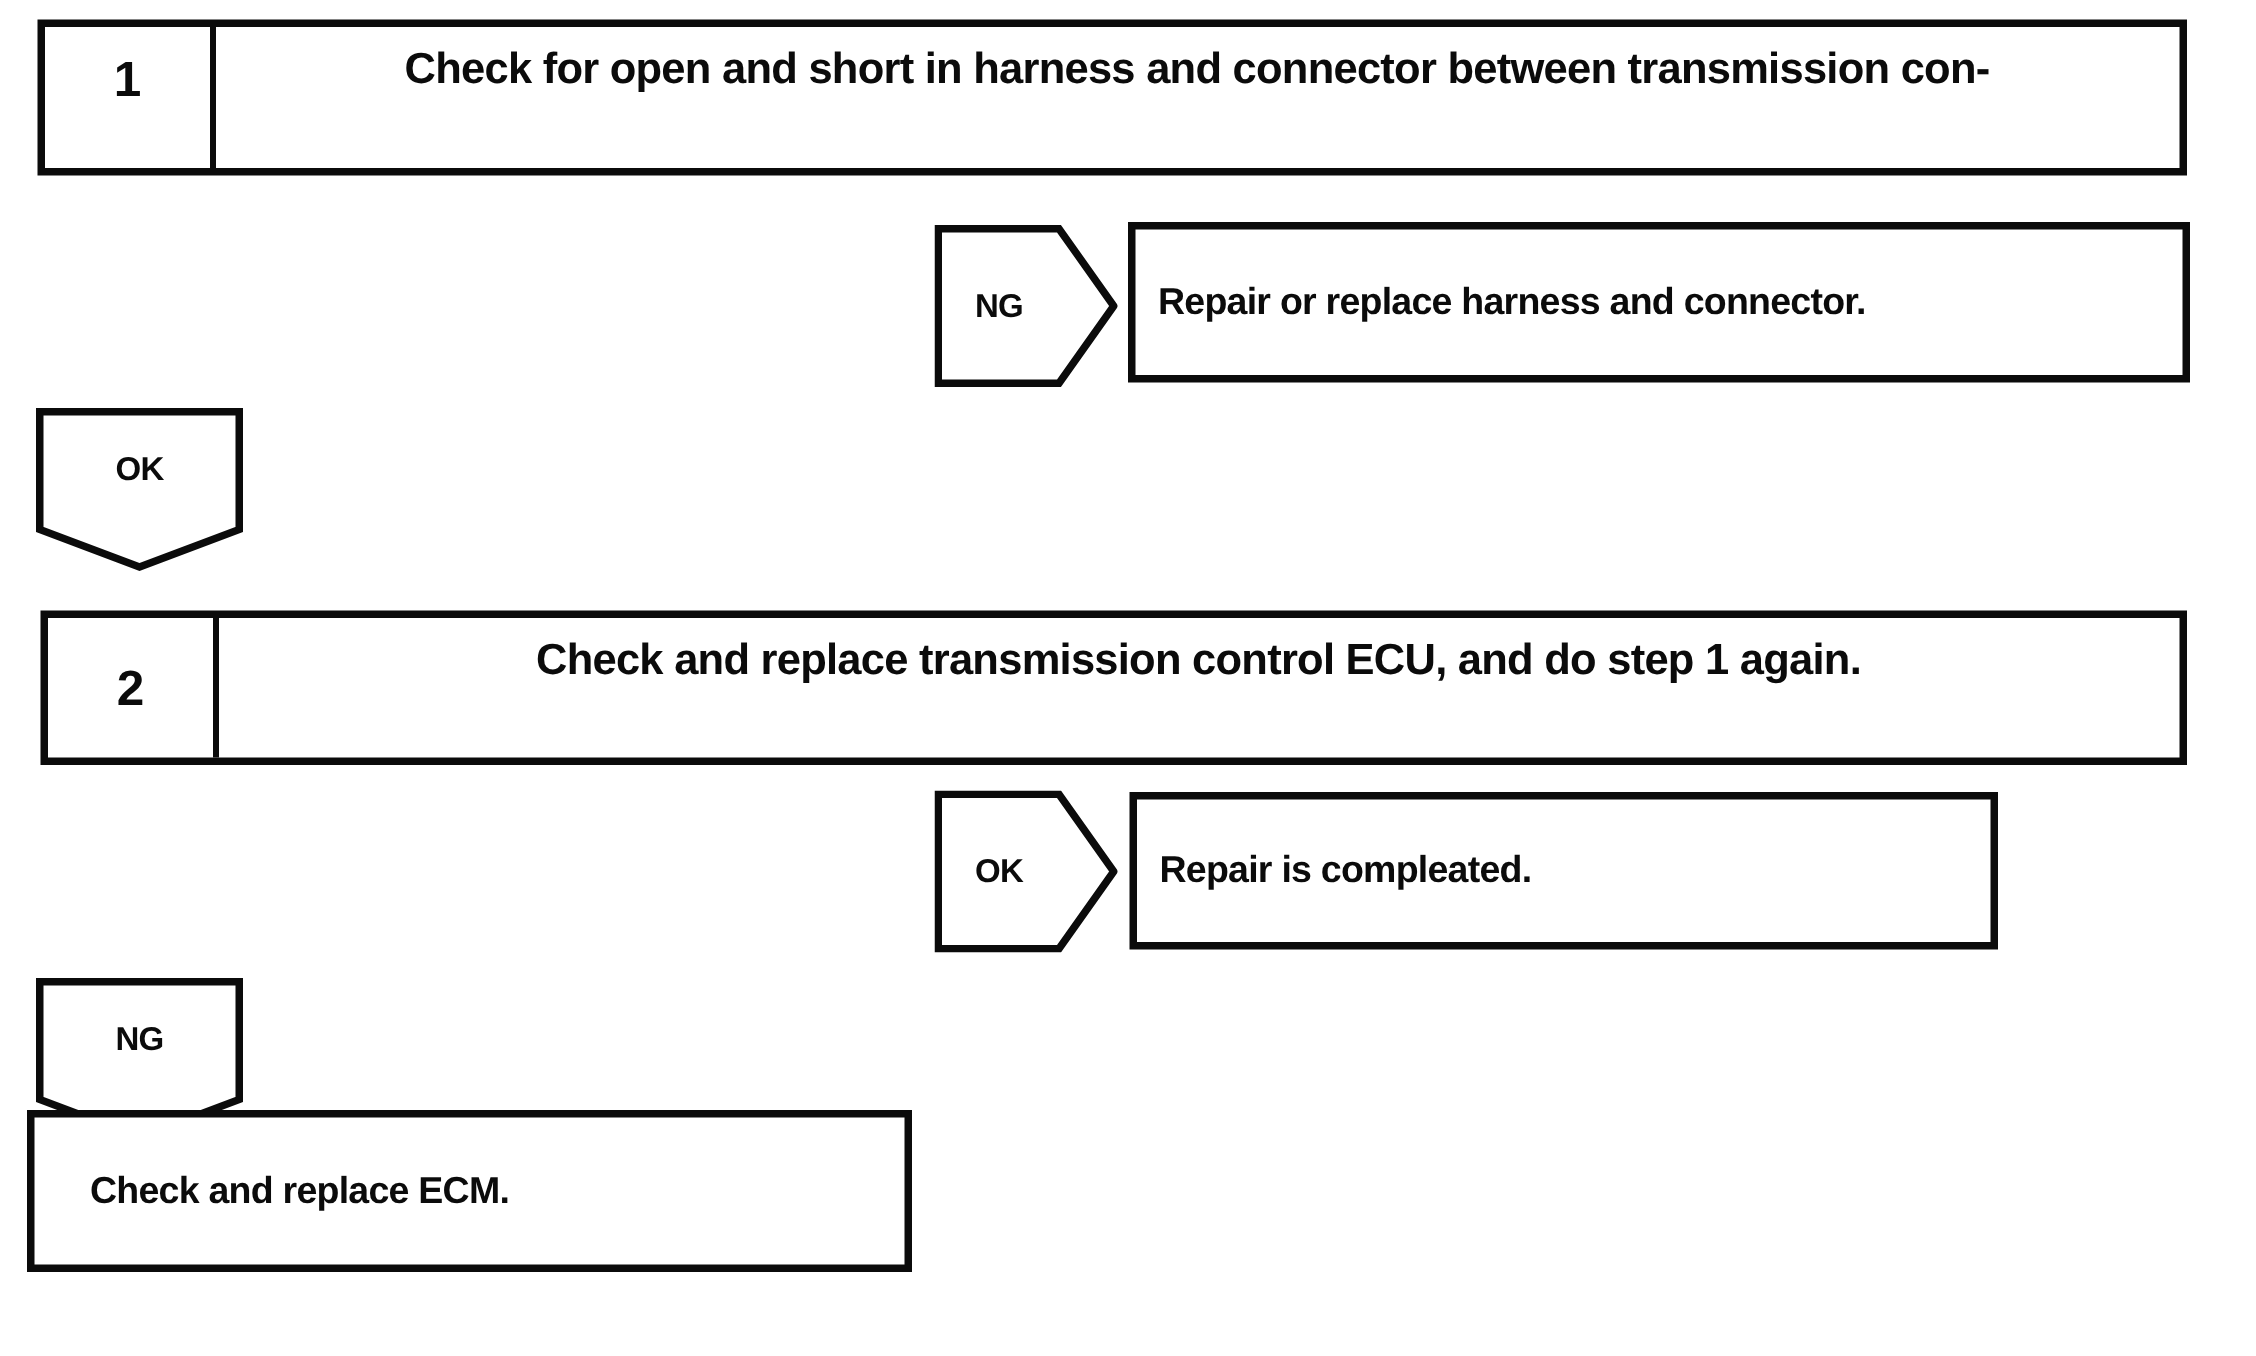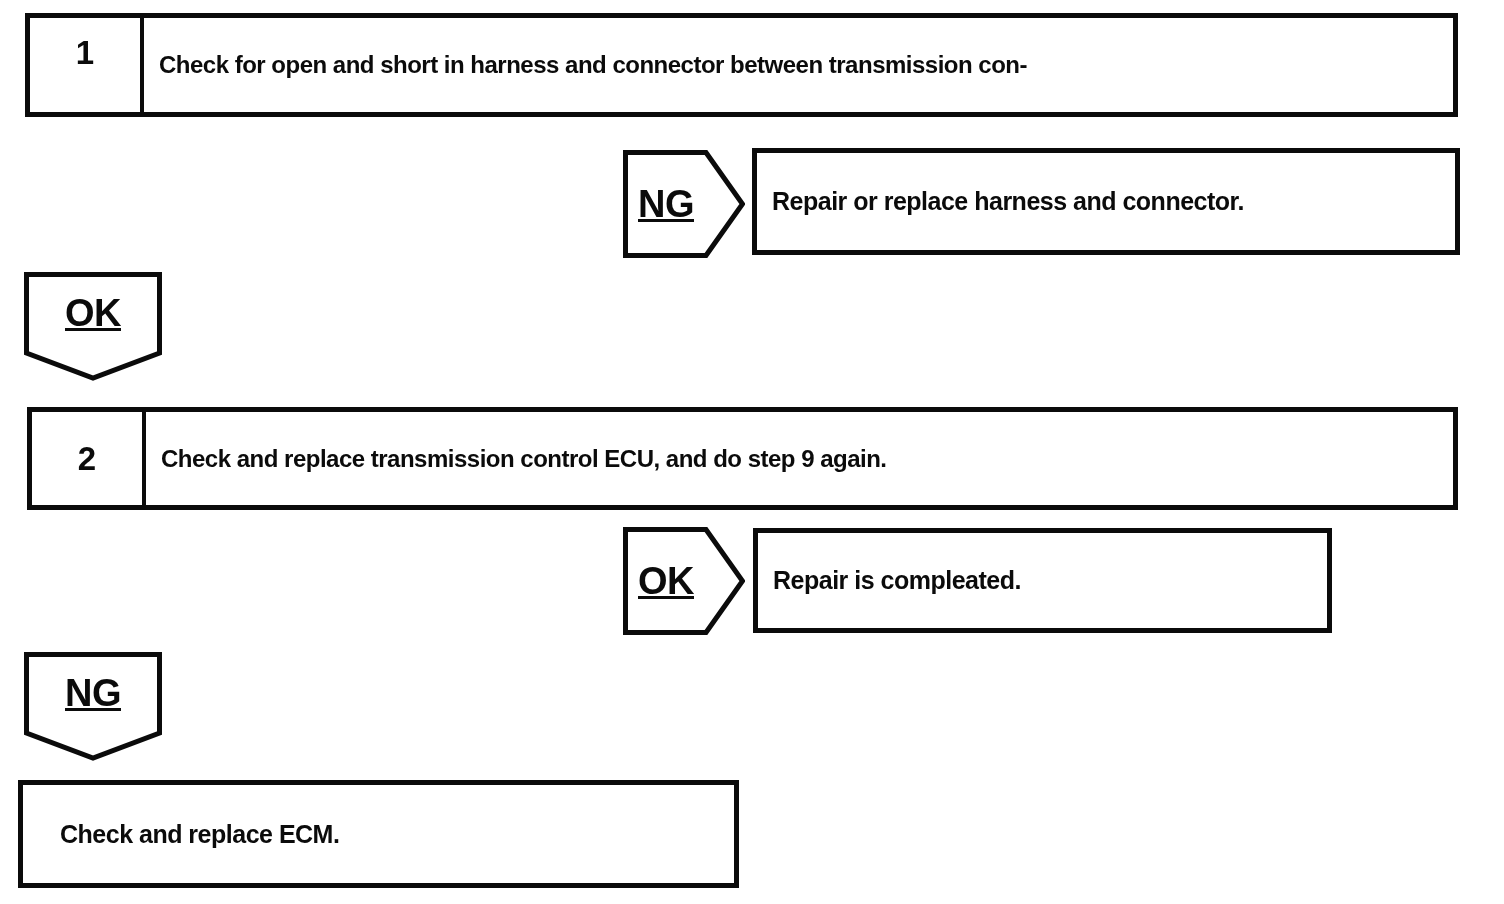--- a/index.html
+++ b/index.html
@@ -27,45 +27,44 @@
     display: flex;
     justify-content: center;
     font-size: 33px;
     line-height: 42px;
   }
   .num-center { align-items: center; }
   .num-top { align-items: flex-start; padding-top: 14px; }
   .step-text {
     flex: 1;
     display: flex;
-    flex-direction: column;
+    flex-direction: row;
     justify-content: center;
     padding: 6px 16px 6px 15px;
-    font-size: 24px;
+    font-size: 29px;
     line-height: 44px;
     letter-spacing: -0.5px;
   }
   .action-text {
     flex: 1;
     display: flex;
     flex-direction: column;
     justify-content: center;
     font-size: 25px;
     letter-spacing: -0.5px;
   }
   .pent-wrap { position: absolute; }
   .pent-wrap svg { display: block; }
   .pent-label {
     position: absolute;
     display: flex;
     align-items: center;
     justify-content: center;
-    font-size: 38px;
+    font-size: 22px;
     letter-spacing: -0.5px;
-    text-decoration: underline;
   }
 </style>
 </head>
 <body>
 
 <div class="canvas">
 
   <div class="box" style="left:25px; top:13px; width:1433px; height:104px;">
     <div class="num-cell num-top">1</div>
     <div class="step-text">
@@ -87,21 +86,21 @@
   <div class="pent-wrap" style="left:24px; top:272px; width:138px; height:110px;">
     <svg width="138" height="110" viewBox="0 0 138 110">
       <polygon points="2.5,2.5 135.5,2.5 135.5,81 69,106 2.5,81" fill="#ffffff" stroke="#0b0b0b" stroke-width="5"></polygon>
     </svg>
     <div class="pent-label" style="left:0; top:0; width:138px; height:82px;">OK</div>
   </div>
 
   <div class="box" style="left:27px; top:407px; width:1431px; height:103px;">
     <div class="num-cell num-center">2</div>
     <div class="step-text">
-      <div>Check and replace transmission control ECU, and do step 9 again.</div>
+      <div>Check and replace transmission control ECU, and do step 1 again.</div>
     </div>
   </div>
 
   <div class="pent-wrap" style="left:623px; top:527px; width:122px; height:108px;">
     <svg width="122" height="108" viewBox="0 0 122 108">
       <polygon points="2.5,2.5 83,2.5 119.5,54 83,105.5 2.5,105.5" fill="#ffffff" stroke="#0b0b0b" stroke-width="5"></polygon>
     </svg>
     <div class="pent-label" style="left:0; top:0; width:86px; height:108px;">OK</div>
   </div>
 
@@ -109,17 +108,17 @@
     <div class="action-text">Repair is compleated.</div>
   </div>
 
   <div class="pent-wrap" style="left:24px; top:652px; width:138px; height:110px;">
     <svg width="138" height="110" viewBox="0 0 138 110">
       <polygon points="2.5,2.5 135.5,2.5 135.5,81 69,106 2.5,81" fill="#ffffff" stroke="#0b0b0b" stroke-width="5"></polygon>
     </svg>
     <div class="pent-label" style="left:0; top:0; width:138px; height:82px;">NG</div>
   </div>
 
-  <div class="box" style="left:18px; top:780px; width:721px; height:108px; padding-left:37px;">
+  <div class="box" style="left:18px; top:740px; width:590px; height:108px; padding-left:37px;">
     <div class="action-text">Check and replace ECM.</div>
   </div>
 
 </div>
 
 </body></html>

